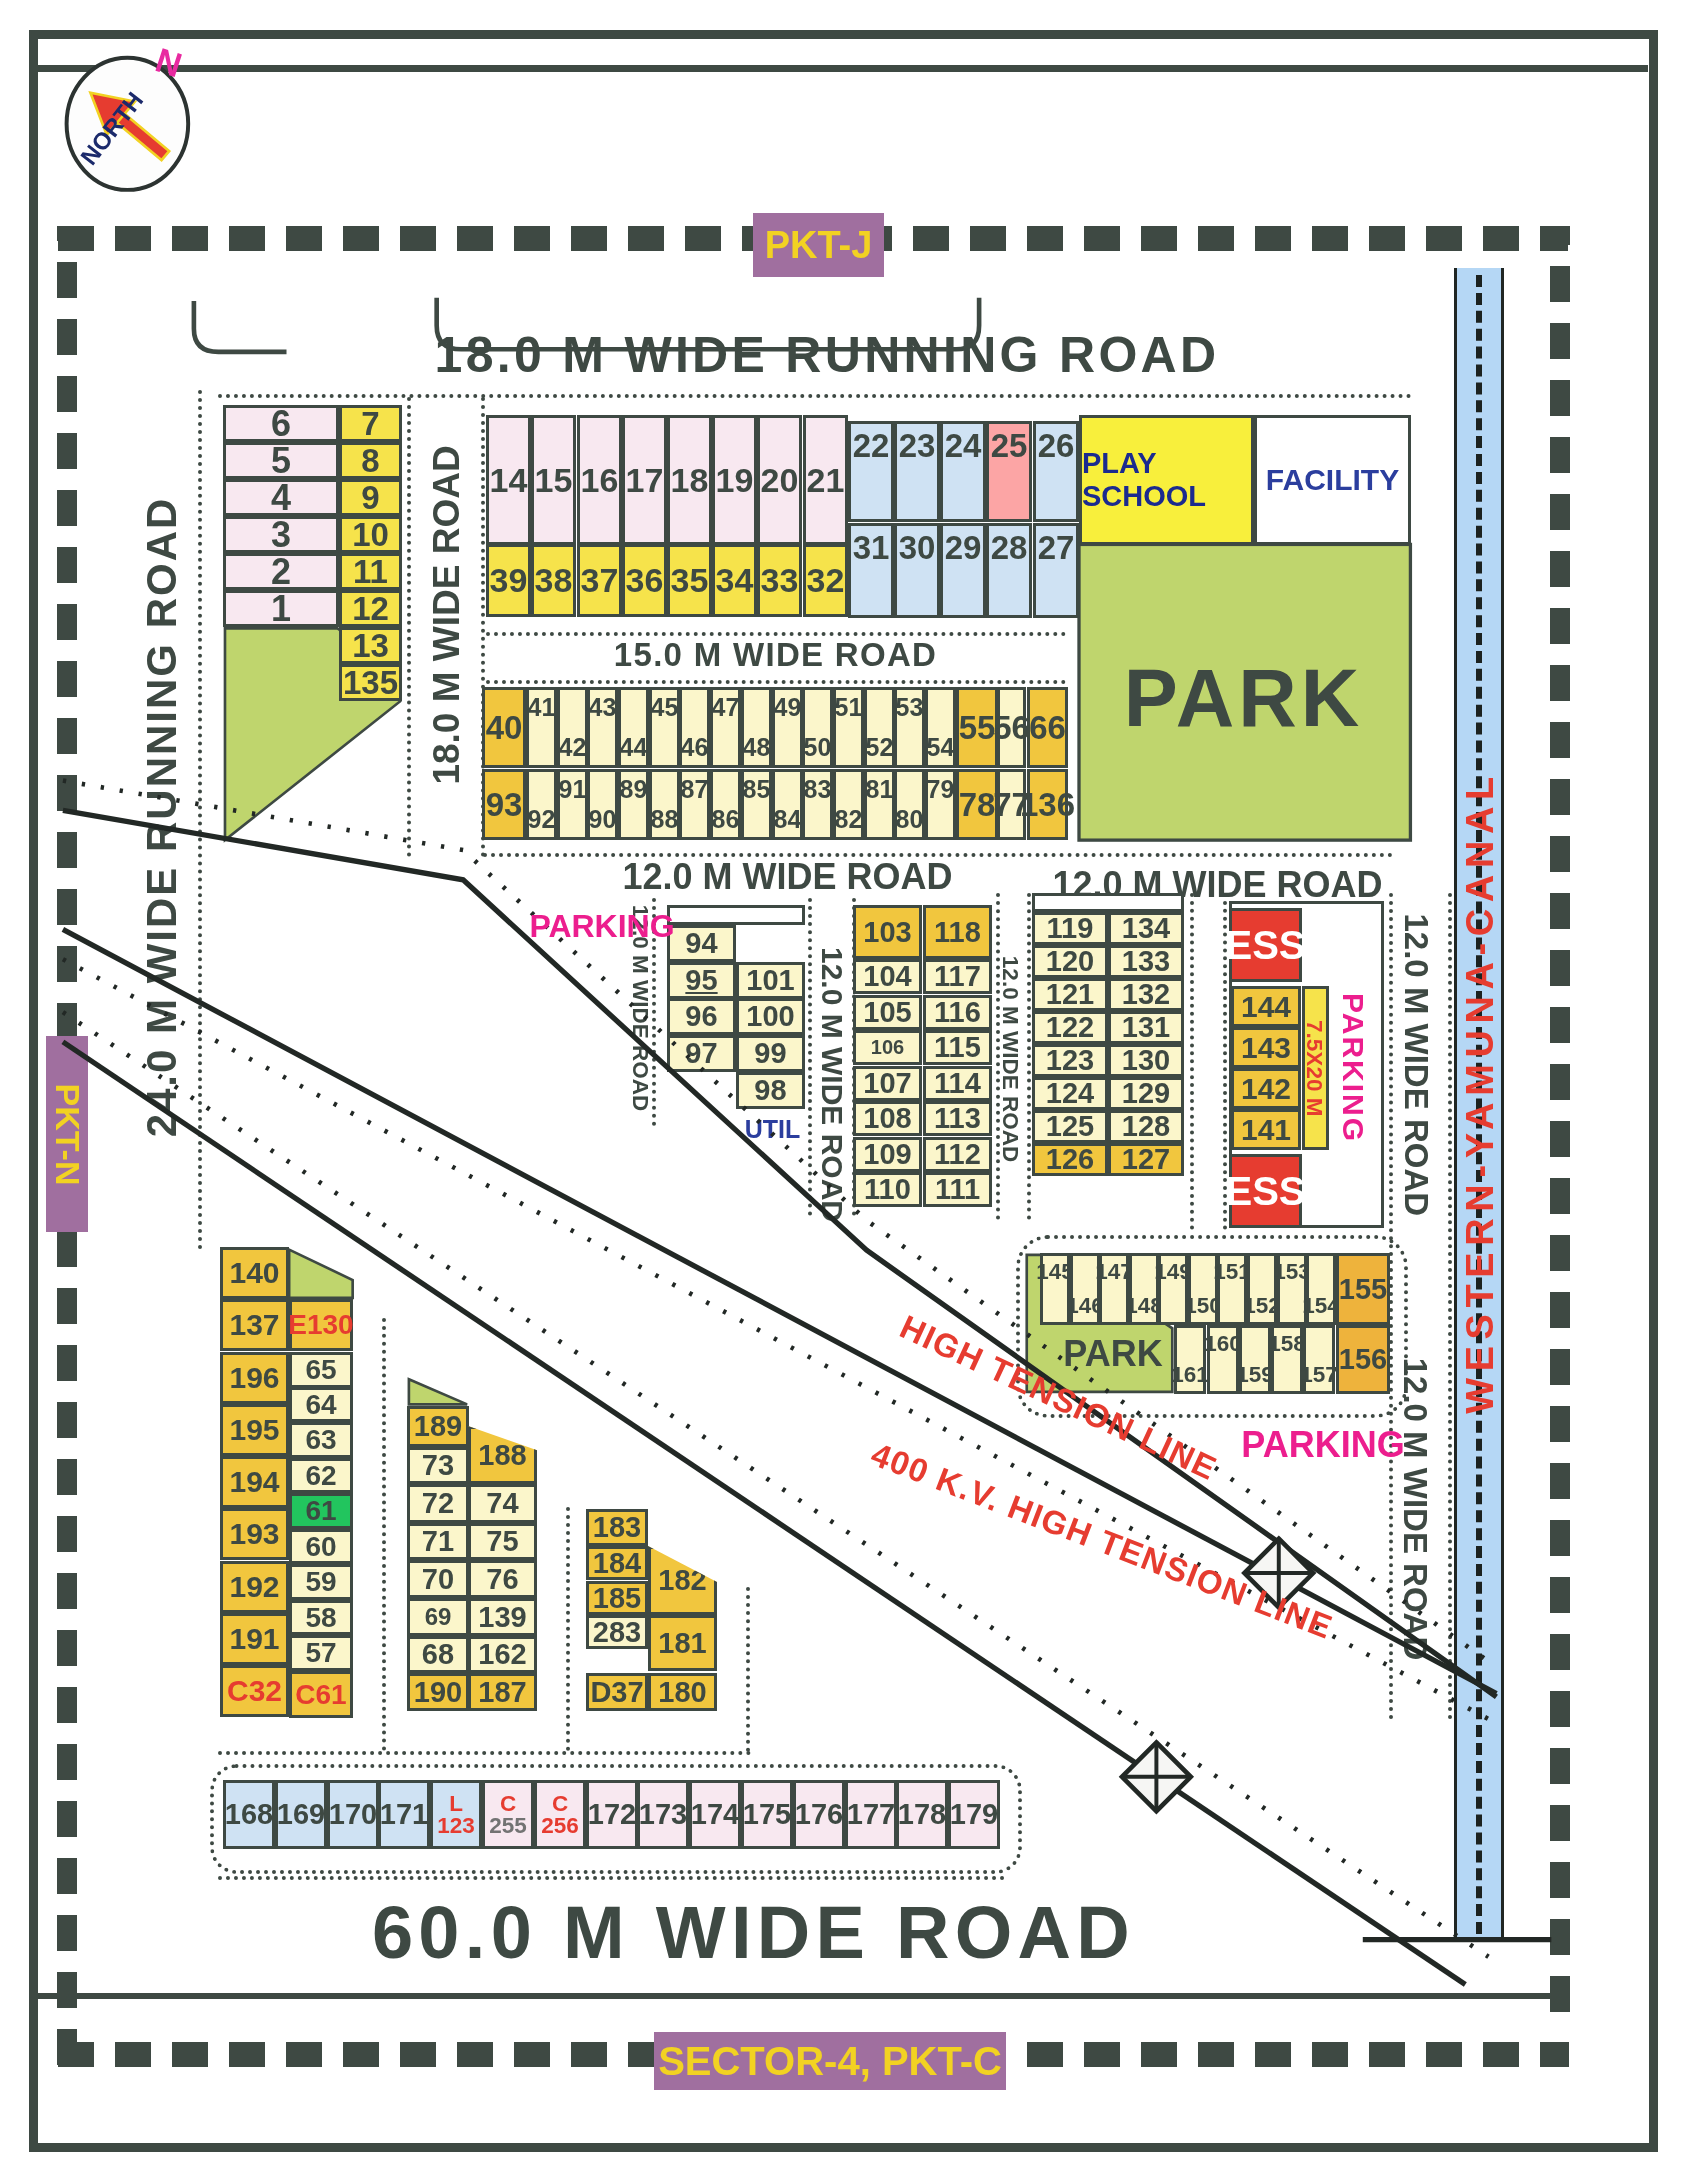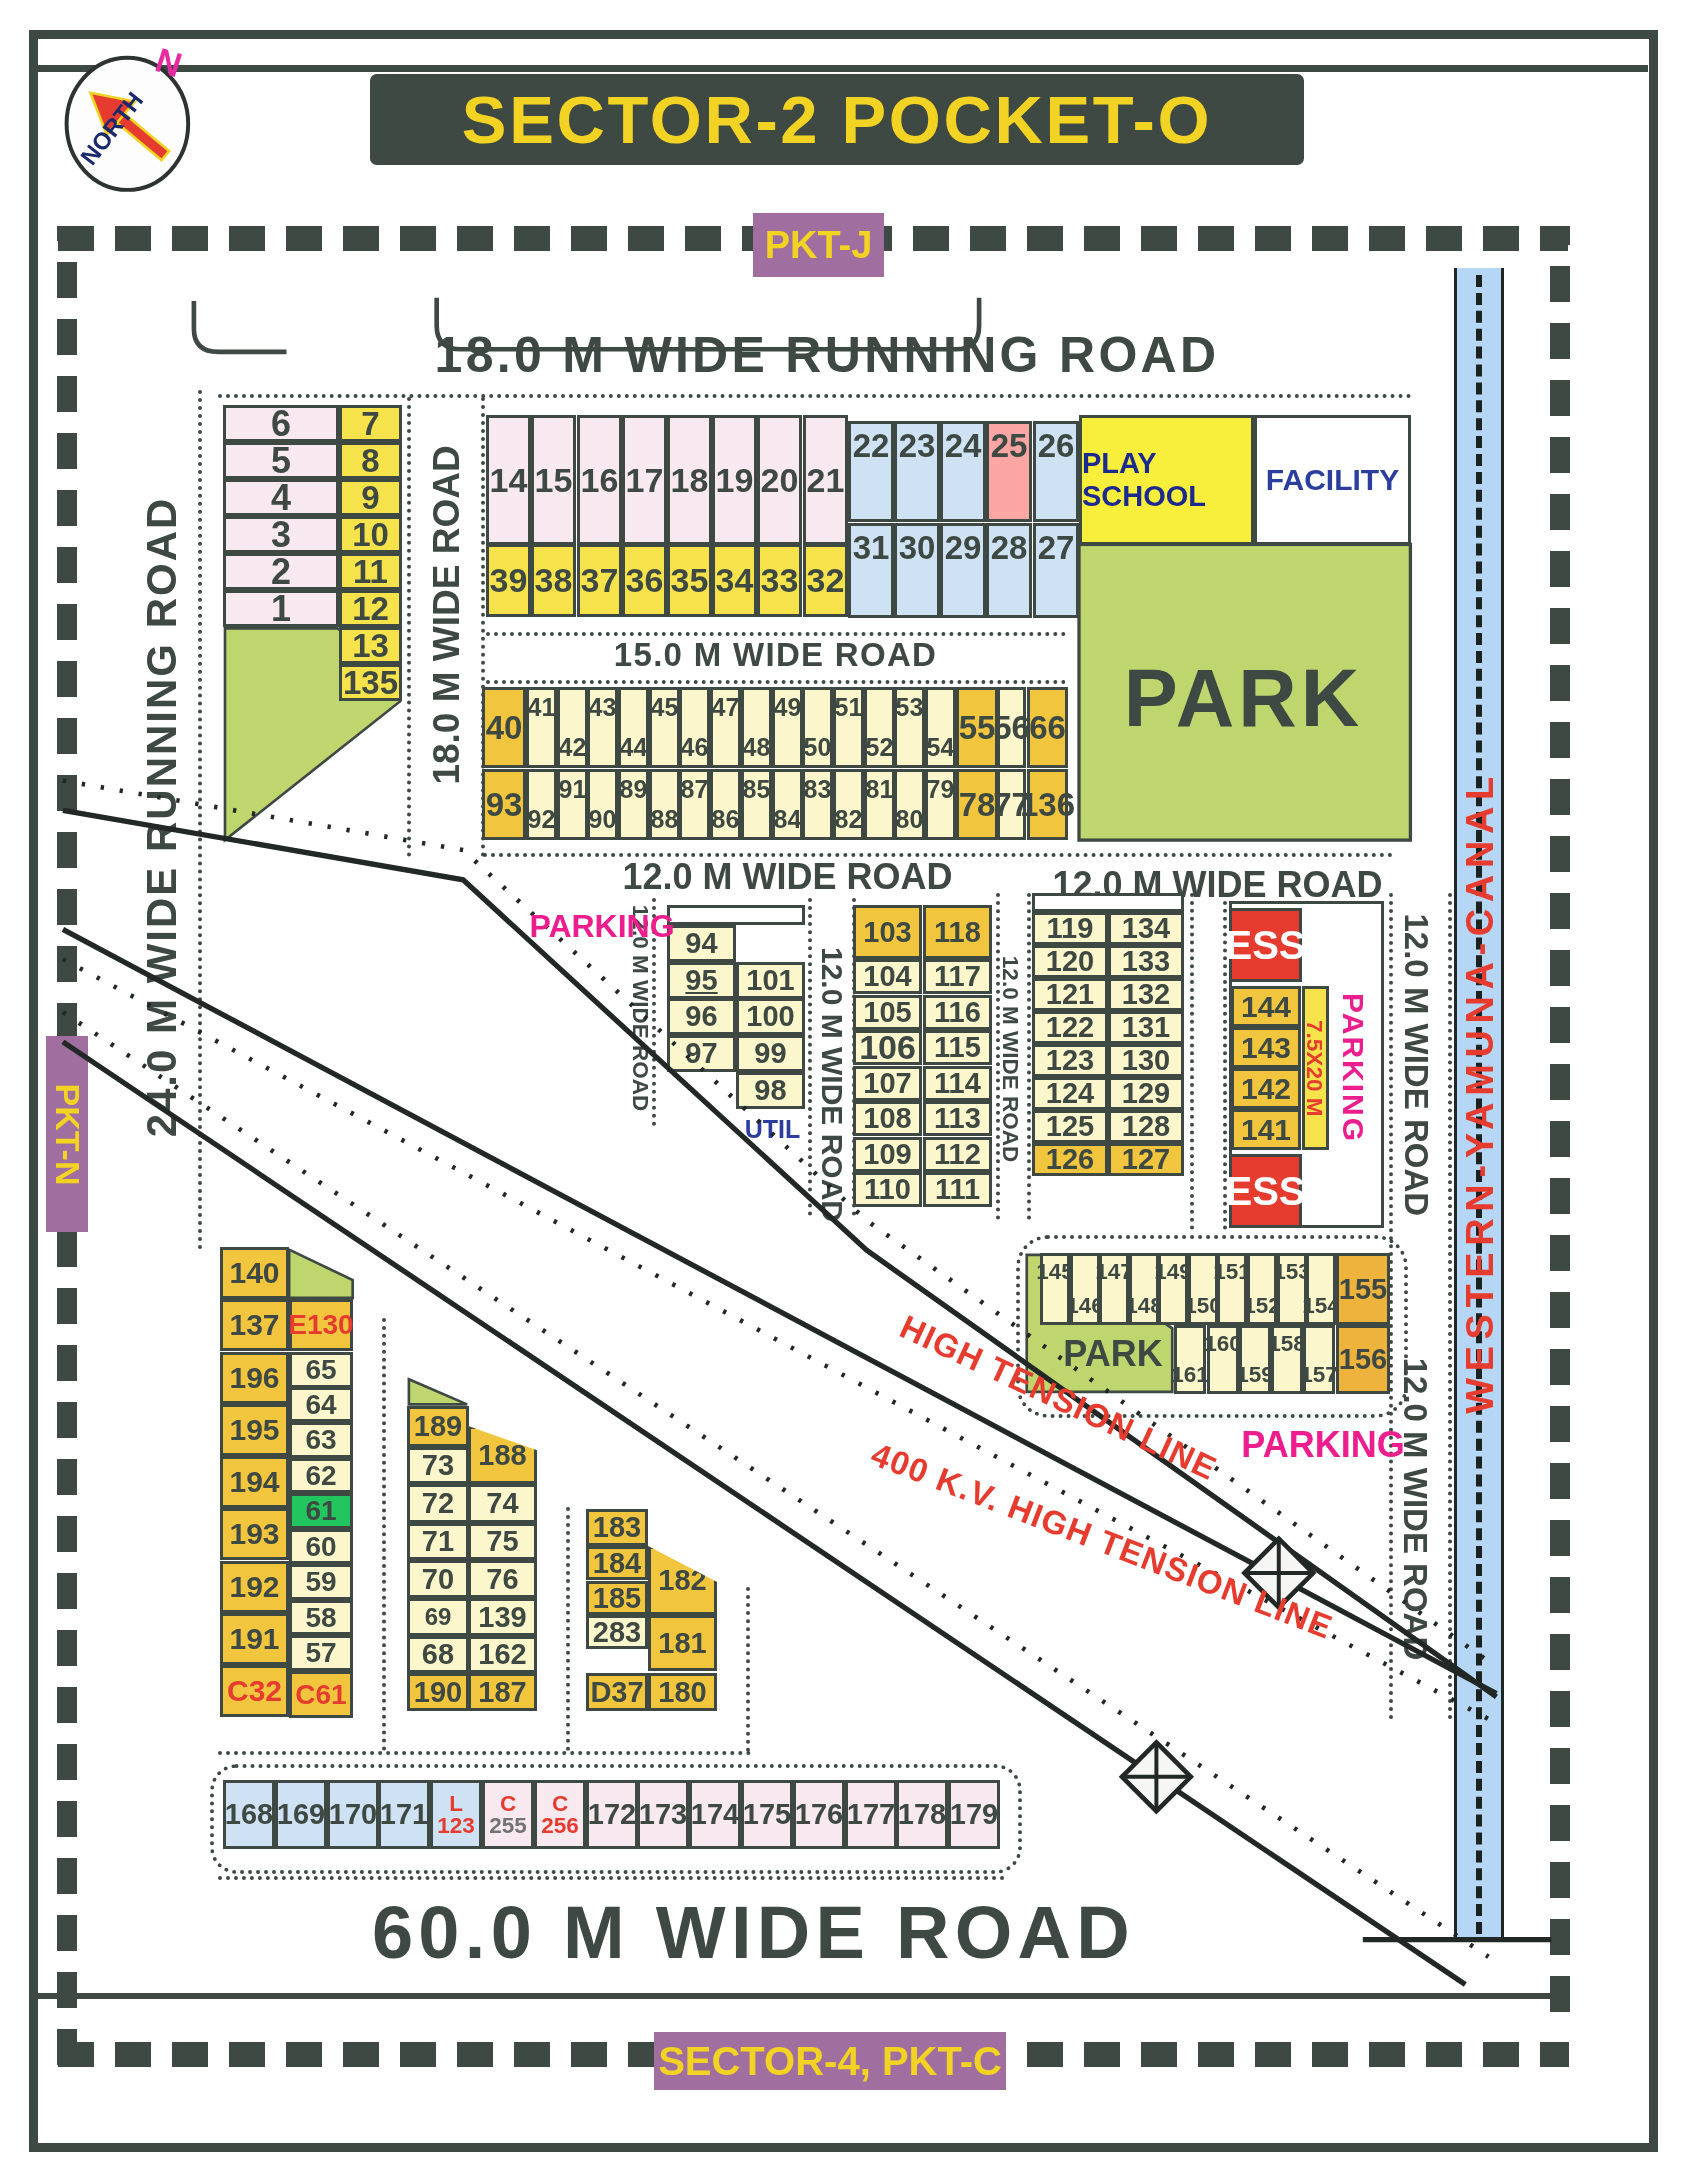--- a/index.html
+++ b/index.html
@@ -27,24 +27,20 @@
   svg{position:absolute;left:0;top:0;}
 </style>
 </head>
 <body>
 
 <div id="page">
 
   <div class="abs" style="left:29px;top:30px;width:1629px;height:2122px;border:9.3px solid var(--ink);"></div>
   <div class="solH" style="left:38px;top:65px;width:1610px;height:6.6px;"></div>
 
-  <div class="abs" style="left:370px;top:74px;width:934px;height:91px;background:var(--ink);border-radius:6.6px;
-              display:flex;align-items:center;justify-content:center;">
-    <span style="color:#f2d222;font-weight:bold;font-size:67px;letter-spacing:2.6px;">SECTOR-2 POCKET-O</span>
-  </div>
 
   <svg width="152" height="159" style="left:58px;top:41px;z-index:6;" viewBox="0 0 230 240">
     <ellipse cx="105" cy="125" rx="92" ry="100" fill="#fdfdfd" stroke="#2c3331" stroke-width="6"></ellipse>
     <g transform="rotate(-50 105 125)">
       <rect x="96" y="108" width="18" height="92" fill="#e63c30" stroke="#f2d222" stroke-width="4"></rect>
       <polygon points="105,52 72,112 138,112" fill="#e63c30" stroke="#f2d222" stroke-width="4"></polygon>
     </g>
     <text transform="translate(52,190) rotate(-52)" font-size="36" font-weight="bold" fill="#1b2a6b">NORTH</text>
     <text x="148" y="48" font-size="52" font-weight="bold" fill="#e82aa0" transform="rotate(18 160 34)">N</text>
   </svg>
@@ -220,21 +216,21 @@
       <div class="cell" style="left: 736px; top: 998px; width: 69px; height: 37px; background: rgb(251, 246, 203); font-size: 29px;">100</div>
       <div class="cell" style="left: 667px; top: 1035px; width: 69px; height: 37px; background: rgb(251, 246, 203); font-size: 29px;">97</div>
       <div class="cell" style="left: 736px; top: 1035px; width: 69px; height: 37px; background: rgb(251, 246, 203); font-size: 29px;">99</div>
       <div class="cell" style="left: 736px; top: 1072px; width: 69px; height: 37px; background: rgb(251, 246, 203); font-size: 29px;">98</div>
       <div class="cell" style="left: 853px; top: 905px; width: 69px; height: 54px; background: rgb(241, 198, 62); font-size: 29px;">103</div>
       <div class="cell" style="left: 923px; top: 905px; width: 69px; height: 54px; background: rgb(241, 198, 62); font-size: 29px;">118</div>
       <div class="cell" style="left: 853px; top: 959px; width: 69px; height: 35px; background: rgb(251, 246, 203); font-size: 29px;">104</div>
       <div class="cell" style="left: 923px; top: 959px; width: 69px; height: 35px; background: rgb(251, 246, 203); font-size: 29px;">117</div>
       <div class="cell" style="left: 853px; top: 995px; width: 69px; height: 35px; background: rgb(251, 246, 203); font-size: 29px;">105</div>
       <div class="cell" style="left: 923px; top: 995px; width: 69px; height: 35px; background: rgb(251, 246, 203); font-size: 29px;">116</div>
-      <div class="cell" style="left: 853px; top: 1030px; width: 69px; height: 35px; background: rgb(251, 246, 203); font-size: 34px;">106</div>
+      <div class="cell" style="left: 853px; top: 1030px; width: 69px; height: 35px; background: rgb(251, 246, 203); font-size: 20px;">106</div>
       <div class="cell" style="left: 923px; top: 1030px; width: 69px; height: 35px; background: rgb(251, 246, 203); font-size: 29px;">115</div>
       <div class="cell" style="left: 853px; top: 1066px; width: 69px; height: 35px; background: rgb(251, 246, 203); font-size: 29px;">107</div>
       <div class="cell" style="left: 923px; top: 1066px; width: 69px; height: 35px; background: rgb(251, 246, 203); font-size: 29px;">114</div>
       <div class="cell" style="left: 853px; top: 1101px; width: 69px; height: 35px; background: rgb(251, 246, 203); font-size: 29px;">108</div>
       <div class="cell" style="left: 923px; top: 1101px; width: 69px; height: 35px; background: rgb(251, 246, 203); font-size: 29px;">113</div>
       <div class="cell" style="left: 853px; top: 1137px; width: 69px; height: 35px; background: rgb(251, 246, 203); font-size: 29px;">109</div>
       <div class="cell" style="left: 923px; top: 1137px; width: 69px; height: 35px; background: rgb(251, 246, 203); font-size: 29px;">112</div>
       <div class="cell" style="left: 853px; top: 1172px; width: 69px; height: 35px; background: rgb(251, 246, 203); font-size: 29px;">110</div>
       <div class="cell" style="left: 923px; top: 1172px; width: 69px; height: 35px; background: rgb(251, 246, 203); font-size: 29px;">111</div>
       <div class="cell" style="left: 1032px; top: 893px; width: 152px; height: 18.5px; background: rgb(255, 255, 255); font-size: 30px;"></div>

